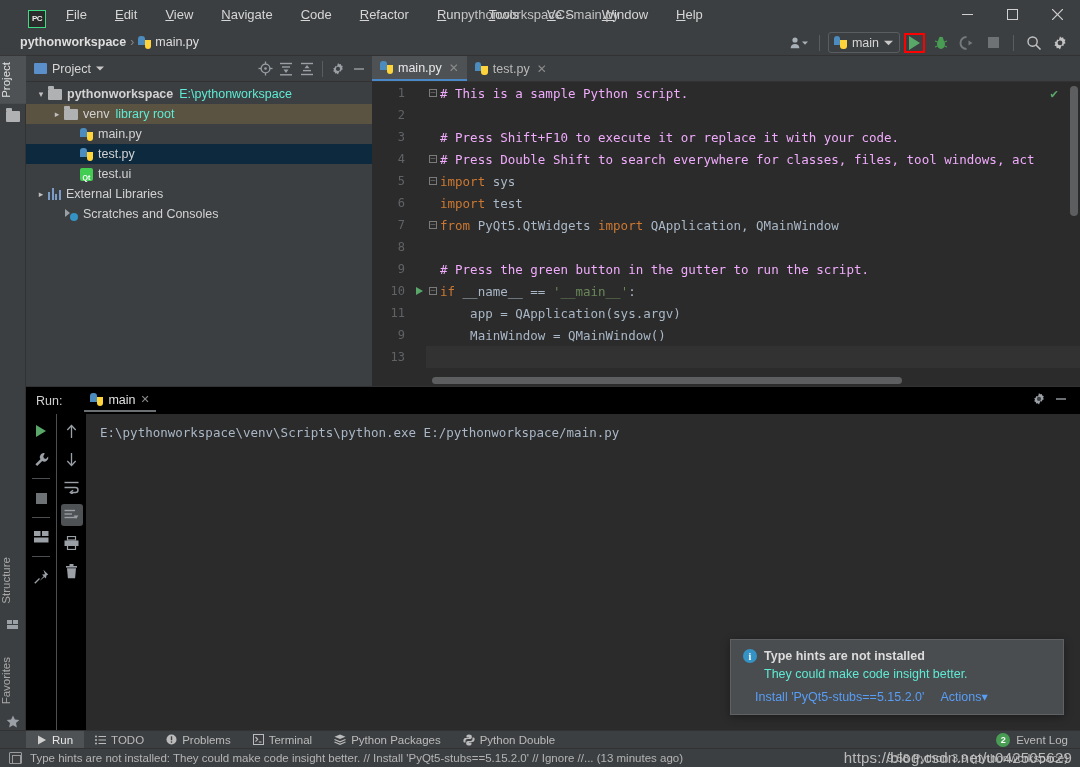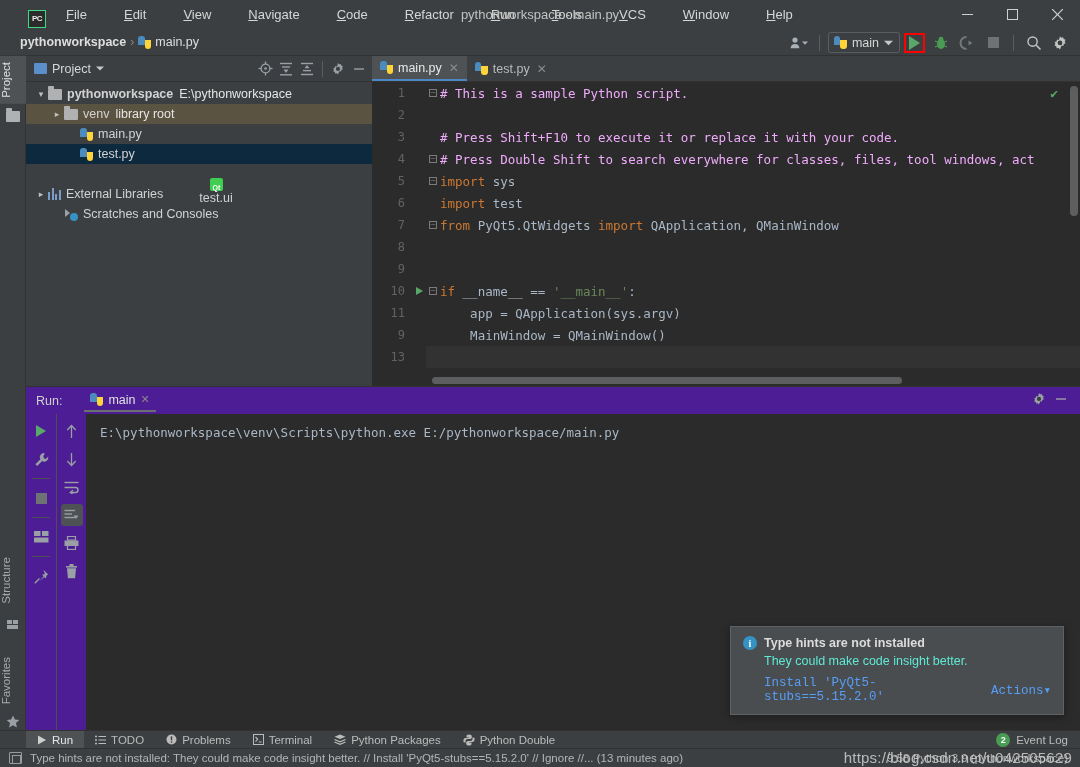--- a/index.html
+++ b/index.html
@@ -24,21 +24,21 @@
     display: flex; align-items: center;
   }
   .pc-logo {
     width: 18px; height: 18px; margin-left: 28px; margin-right: 10px;
     background: #2b2b2b; border: 1.5px solid #3ddc84;
     display: flex; align-items: center; justify-content: center;
     font-size: 8px; font-weight: bold; color: #e8e8e8; letter-spacing: -0.5px;
     font-family: "Liberation Sans", sans-serif;
     margin-top: 8px;
   }
-  .menu { display: flex; align-items: flex-end; gap: 17px; }
+  .menu { display: flex; align-items: flex-end; gap: 8px; }
   .menu-item {
     font-size: 13px; color: #d6d6d6; padding: 4px 10px; cursor: default;
     white-space: nowrap;
   }
   .menu-item u { text-decoration: underline; }
   .win-title {
     position: absolute; left: 0; right: 0; top: 0; height: 29px;
     display: flex; align-items: center; justify-content: center;
     font-size: 13px; color: #c2c2c2; pointer-events: none;
   }
@@ -158,21 +158,21 @@
   }
   .dir-icon {
     width: 14px; height: 11px; background: #afb1b3; border-radius: 1px;
     margin-right: 5px; flex: 0 0 14px; position: relative;
   }
   .dir-icon::before {
     content: ''; position: absolute; left: 0; top: -2.5px;
     width: 6px; height: 3px; background: #afb1b3; border-radius: 1px 1px 0 0;
   }
   .tree-label { margin-right: 6px; }
-  .tree-sub { color: #e5e5e5; }
+  .tree-sub { color: #5eead4; }
   .qt-icon {
     width: 13px; height: 13px; background: #41cd52; border-radius: 2px;
     margin-right: 5px; flex: 0 0 13px; font-size: 7px; color: #fff;
     display: flex; align-items: flex-end; justify-content: center;
     font-weight: bold; line-height: 1;
   }
   .lib-icon {
     width: 13px; height: 12px; margin-right: 5px; flex: 0 0 13px;
     display: flex; align-items: flex-end; gap: 1.5px;
   }
@@ -256,21 +256,21 @@
     background: #5c5e5f; border-radius: 4px;
   }
   .line-hl {
     position: absolute; left: 54px; right: 0; top: 0; height: 22px;
     background: #323232;
   }
 
   
   .run-panel {
     position: absolute; left: 26px; top: 386px; right: 0; bottom: 37px;
-    background: #4c1d95;
+    background: #000000;
     border-top: 1px solid #323232;
   }
   .run-header {
     height: 27px; display: flex; align-items: center; padding-left: 10px;
     font-size: 12.5px; color: #d0d0d0;
   }
   .run-tab {
     display: flex; align-items: center; gap: 5px; margin-left: 22px;
     padding: 3px 6px; color: #e0e0e0;
     border-bottom: 2px solid #6b6f71;
@@ -318,23 +318,22 @@
   .info-dot {
     width: 14px; height: 14px; border-radius: 50%; background: #3592c4;
     color: #fff; font-size: 10px; font-weight: bold;
     display: flex; align-items: center; justify-content: center;
     font-family: "Liberation Serif", serif; flex: 0 0 14px;
   }
   .notif-body {
     font-size: 12.5px; color: #5eead4; margin: 4px 0 8px 21px;
   }
   .notif-actions {
-    display: flex; align-items: center; gap: 16px; margin-left: 21px;
+    display: flex; align-items: center; gap: 16px; margin-left: 12px;
     font-size: 12.5px;
-    font-family: Liberation Mono, monospace;
   }
   .link { color: #589df6; }
 
   
   .tool-row {
     position: absolute; left: 0; bottom: 19px; width: 1080px; height: 18px;
     background: #3c3f41; display: flex; align-items: center;
     border-top: 1px solid #323232;
   }
   .tw-btn {
@@ -571,21 +570,21 @@
         <div class="tree-row" style="padding-left: 40px;">
           <span class="arrow"></span>
           <span class="py-icon" style="margin-right: 5px;"></span>
           <span class="tree-label">main.py</span>
         </div>
         <div class="tree-row selected" style="padding-left: 40px;">
           <span class="arrow"></span>
           <span class="py-icon" style="margin-right: 5px;"></span>
           <span class="tree-label">test.py</span>
         </div>
-        <div class="tree-row" style="padding-left: 40px; flex-direction: column;">
+        <div class="tree-row" style="padding-left: 40px;">
           <span class="arrow"></span>
           <span class="qt-icon">Qt</span>
           <span class="tree-label">test.ui</span>
         </div>
         <div class="tree-row" style="padding-left: 8px;">
           <span class="arrow">▸</span>
           <span class="lib-icon">
             <i style="height:8px"></i>
             <i style="height:12px"></i>
             <i style="height:6px"></i>
@@ -621,21 +620,21 @@
       <div class="v-scroll"></div>
       <div class="h-scroll"></div>
     <div class="code-line"><span class="gutter">1</span><span class="runmark"></span><span class="foldcol"><span class="fold-line"></span><span class="fold-box">–</span></span><span class="code-text"><span class="cmt"># This is a sample Python script.</span></span></div>
         <div class="code-line"><span class="gutter">2</span><span class="runmark"></span><span class="foldcol"><span class="fold-line"></span></span><span class="code-text"><span class="cmt"></span></span></div>
         <div class="code-line"><span class="gutter">3</span><span class="runmark"></span><span class="foldcol"><span class="fold-line"></span></span><span class="code-text"><span class="cmt"># Press Shift+F10 to execute it or replace it with your code.</span></span></div>
         <div class="code-line"><span class="gutter">4</span><span class="runmark"></span><span class="foldcol"><span class="fold-line"></span><span class="fold-box">–</span></span><span class="code-text"><span class="cmt"># Press Double Shift to search everywhere for classes, files, tool windows, act</span></span></div>
         <div class="code-line"><span class="gutter">5</span><span class="runmark"></span><span class="foldcol"><span class="fold-line"></span><span class="fold-box">–</span></span><span class="code-text"><span class="kw">import</span><span class="cls"> sys</span></span></div>
         <div class="code-line"><span class="gutter">6</span><span class="runmark"></span><span class="foldcol"><span class="fold-line"></span></span><span class="code-text"><span class="kw">import</span><span class="cls"> test</span></span></div>
         <div class="code-line"><span class="gutter">7</span><span class="runmark"></span><span class="foldcol"><span class="fold-line"></span><span class="fold-box">–</span></span><span class="code-text"><span class="kw">from</span><span class="cls"> PyQt5.QtWidgets </span><span class="kw">import</span><span class="cls"> QApplication, QMainWindow</span></span></div>
         <div class="code-line"><span class="gutter">8</span><span class="runmark"></span><span class="foldcol"></span><span class="code-text"><span class="cls"></span></span></div>
-        <div class="code-line"><span class="gutter">9</span><span class="runmark"></span><span class="foldcol"></span></div>
+        <div class="code-line"><span class="gutter">9</span><span class="runmark"></span><span class="foldcol"></span><span class="code-text"><span class="cmt"># Press the green button in the gutter to run the script.</span></span></div>
         <div class="code-line"><span class="gutter">10</span><span class="runmark"><span class="t"></span></span><span class="foldcol"><span class="fold-line"></span><span class="fold-box">–</span></span><span class="code-text"><span class="kw">if</span><span class="cls"> __name__ == </span><span class="str">'__main__'</span><span class="cls">:</span></span></div>
         <div class="code-line"><span class="gutter">11</span><span class="runmark"></span><span class="foldcol"><span class="fold-line"></span></span><span class="code-text"><span class="cls">    app = QApplication(sys.argv)</span></span></div>
         <div class="code-line"><span class="gutter">9</span><span class="runmark"></span><span class="foldcol"><span class="fold-line"></span></span><span class="code-text"><span class="cls">    MainWindow = QMainWindow()</span></span></div>
         <div class="code-line"><div class="line-hl"></div><span class="gutter">13</span><span class="runmark"></span><span class="foldcol"><span class="fold-line"></span></span><span class="code-text"><span class="cls">    ui = test.Ui_Dialog()</span></span></div>
       </div>
   </div>
 
   <div class="run-panel">
     <div class="run-header">
       <span>Run:</span>

